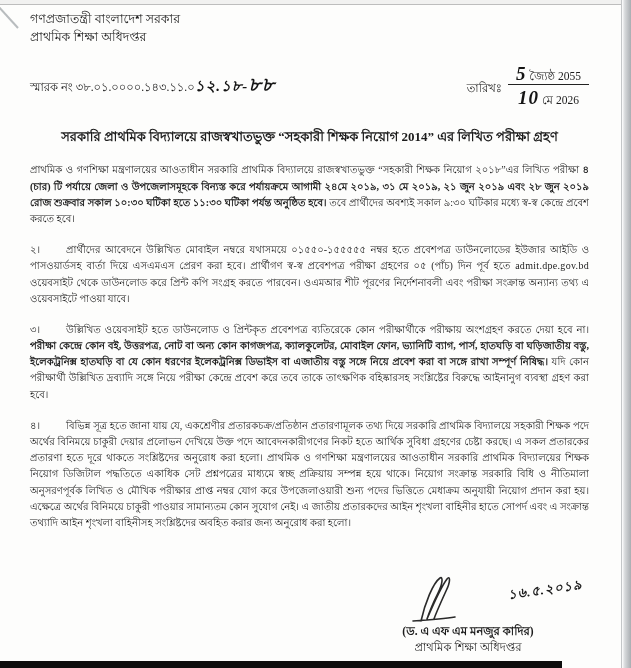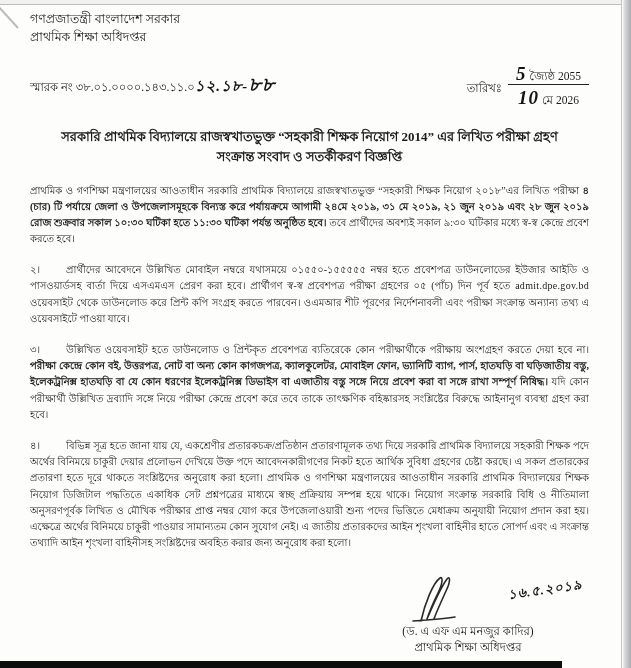--- a/index.html
+++ b/index.html
@@ -66,21 +66,21 @@
   .signature {
     position:absolute; right:48px; bottom:12px;
     width:230px; text-align:center; font-size:11.5px; line-height:1.45;
   }
   .sig-mark { position:relative; height:48px; }
   .sig-date {
     position:absolute; right:0; top:6px;
     font-style:italic; font-weight:bold; font-size:13px;
     transform:rotate(-8deg); letter-spacing:1px;
   }
-  .sig-name { font-weight:normal; }
+  .sig-name { font-weight:bold; }
 </style>
 </head>
 <body>
 
 <div class="page">
 
   <div class="top-edge"></div>
   <svg class="corner-fold" viewBox="0 0 26 26">
     <path d="M2,2 L22,24" stroke="#9aa0a4" stroke-width="2" fill="none" opacity="0.7"></path>
   </svg>
@@ -100,21 +100,20 @@
         <span class="date-label">তারিখঃ</span>
         <span class="date-stack">
           <span class="date-top"><span class="hand hand-big">5</span> <span>জ্যৈষ্ঠ 2055</span></span><br>
           <span class="date-bottom"><span class="hand hand-big">10</span> <span>মে 2026</span></span>
         </span>
       </div>
     </div>
 
     <div class="doc-title">
       <div>সরকারি প্রাথমিক বিদ্যালয়ে রাজস্বখাতভুক্ত “সহকারী শিক্ষক নিয়োগ 2014” এর লিখিত পরীক্ষা গ্রহণ</div>
-      <div>সংক্রান্ত সংবাদ ও সতর্কীকরণ বিজ্ঞপ্তি</div>
     </div>
 
     <p class="para"><span>প্রাথমিক ও গণশিক্ষা মন্ত্রণালয়ের আওতাধীন সরকারি প্রাথমিক বিদ্যালয়ে রাজস্বখাতভুক্ত “সহকারী শিক্ষক নিয়োগ ২০১৮”এর লিখিত পরীক্ষা </span><span class="b">৪ (চার) টি পর্যায়ে জেলা ও উপজেলাসমূহকে বিন্যস্ত করে পর্যায়ক্রমে আগামী ২৪মে ২০১৯, ৩১ মে ২০১৯, ২১ জুন ২০১৯ এবং ২৮ জুন ২০১৯ রোজ শুক্রবার সকাল ১০:৩০ ঘটিকা হতে ১১:৩০ ঘটিকা পর্যন্ত অনুষ্ঠিত হবে।</span><span> তবে প্রার্থীদের অবশ্যই সকাল ৯:৩০ ঘটিকার মধ্যে স্ব-স্ব কেন্দ্রে প্রবেশ করতে হবে।</span></p>
 
     <p class="para"><span class="pnum">২।</span><span>প্রার্থীদের আবেদনে উল্লিখিত মোবাইল নম্বরে যথাসময়ে ০১৫৫০-১৫৫৫৫৫ নম্বর হতে প্রবেশপত্র ডাউনলোডের ইউজার আইডি ও পাসওয়ার্ডসহ বার্তা দিয়ে এসএমএস প্রেরণ করা হবে। প্রার্থীগণ স্ব-স্ব প্রবেশপত্র পরীক্ষা গ্রহণের ০৫ (পাঁচ) দিন পূর্ব হতে </span><span class="latin">admit.dpe.gov.bd</span><span> ওয়েবসাইট থেকে ডাউনলোড করে প্রিন্ট কপি সংগ্রহ করতে পারবেন। ওএমআর শীট পূরণের নির্দেশনাবলী এবং পরীক্ষা সংক্রান্ত অন্যান্য তথ্য এ ওয়েবসাইটে পাওয়া যাবে।</span></p>
 
     <p class="para"><span class="pnum">৩।</span><span>উল্লিখিত ওয়েবসাইট হতে ডাউনলোড ও প্রিন্টকৃত প্রবেশপত্র ব্যতিরেকে কোন পরীক্ষার্থীকে পরীক্ষায় অংশগ্রহণ করতে দেয়া হবে না। </span><span class="b">পরীক্ষা কেন্দ্রে কোন বই, উত্তরপত্র, নোট বা অন্য কোন কাগজপত্র, ক্যালকুলেটর, মোবাইল ফোন, ভ্যানিটি ব্যাগ, পার্স, হাতঘড়ি বা ঘড়িজাতীয় বস্তু, ইলেকট্রনিক্স হাতঘড়ি বা যে কোন ধরণের ইলেকট্রনিক্স ডিভাইস বা এজাতীয় বস্তু সঙ্গে নিয়ে প্রবেশ করা বা সঙ্গে রাখা সম্পূর্ণ নিষিদ্ধ।</span><span> যদি কোন পরীক্ষার্থী উল্লিখিত দ্রব্যাদি সঙ্গে নিয়ে পরীক্ষা কেন্দ্রে প্রবেশ করে তবে তাকে তাৎক্ষণিক বহিষ্কারসহ সংশ্লিষ্টের বিরুদ্ধে আইনানুগ ব্যবস্থা গ্রহণ করা হবে।</span></p>
 
     <p class="para"><span class="pnum">৪।</span><span>বিভিন্ন সূত্র হতে জানা যায় যে, একশ্রেণীর প্রতারকচক্র/প্রতিষ্ঠান প্রতারণামূলক তথ্য দিয়ে সরকারি প্রাথমিক বিদ্যালয়ে সহকারী শিক্ষক পদে অর্থের বিনিময়ে চাকুরী দেয়ার প্রলোভন দেখিয়ে উক্ত পদে আবেদনকারীগণের নিকট হতে আর্থিক সুবিধা গ্রহণের চেষ্টা করছে। এ সকল প্রতারকের প্রতারণা হতে দূরে থাকতে সংশ্লিষ্টদের অনুরোধ করা হলো। প্রাথমিক ও গণশিক্ষা মন্ত্রণালয়ের আওতাধীন সরকারি প্রাথমিক বিদ্যালয়ের শিক্ষক নিয়োগ ডিজিটাল পদ্ধতিতে একাধিক সেট প্রশ্নপত্রের মাধ্যমে স্বচ্ছ প্রক্রিয়ায় সম্পন্ন হয়ে থাকে। নিয়োগ সংক্রান্ত সরকারি বিধি ও নীতিমালা অনুসরণপূর্বক লিখিত ও মৌখিক পরীক্ষার প্রাপ্ত নম্বর যোগ করে উপজেলাওয়ারী শুন্য পদের ভিত্তিতে মেধাক্রম অনুযায়ী নিয়োগ প্রদান করা হয়। এক্ষেত্রে অর্থের বিনিময়ে চাকুরী পাওয়ার সামান্যতম কোন সুযোগ নেই। এ জাতীয় প্রতারকদের আইন শৃংখলা বাহিনীর হাতে সোপর্দ এবং এ সংক্রান্ত তথ্যাদি আইন শৃংখলা বাহিনীসহ সংশ্লিষ্টদের অবহিত করার জন্য অনুরোধ করা হলো।</span></p>
 

